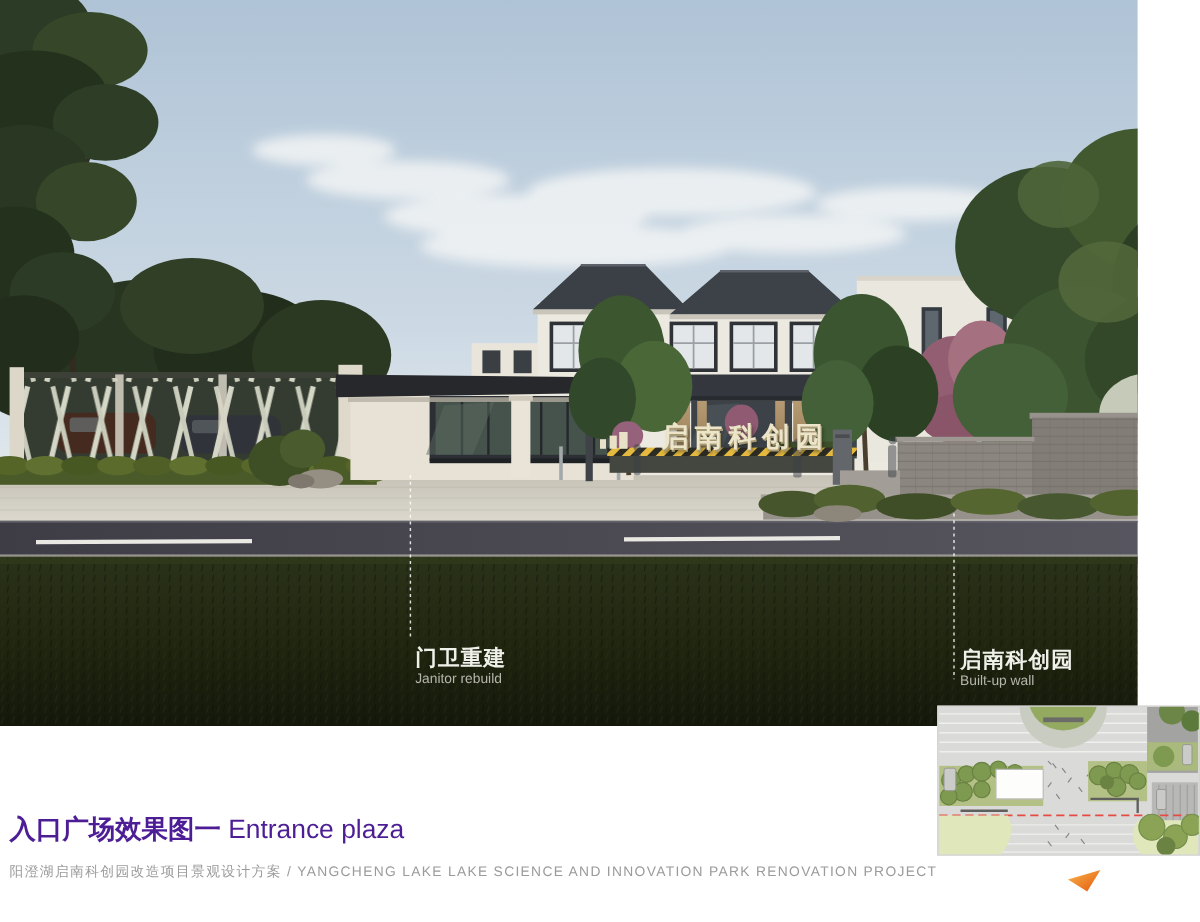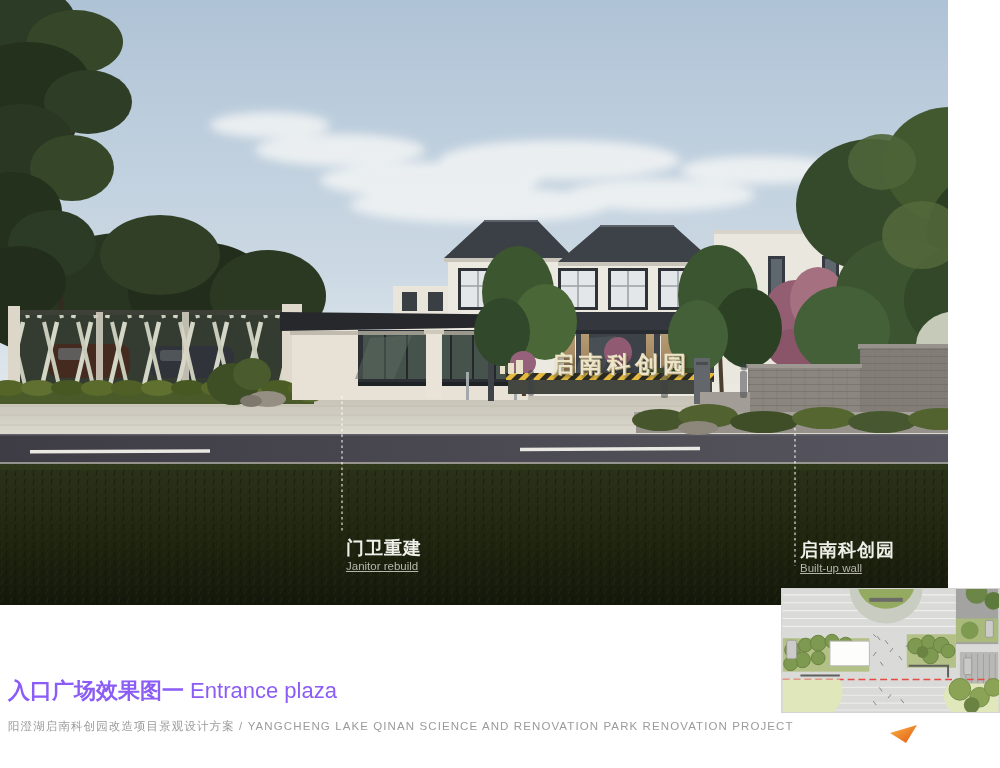--- a/index.html
+++ b/index.html
@@ -15,31 +15,31 @@
   .render svg.scene { display:block; width:1000px; height:605px; }
 
   .gate-sign {
     position:absolute; left:536px; top:349px; width:170px; text-align:center;
     font-size:23px; font-weight:bold; letter-spacing:5px; white-space:nowrap;
     color:#ede5c9; text-shadow:1px 1px 0 #a89a74, 2px 3px 3px rgba(30,30,20,.5);
   }
 
   .anno { position:absolute; line-height:1.2; }
   .anno .zh { display:block; font-size:18px; font-weight:bold; color:#f0f0ea; letter-spacing:1px; }
-  .anno .en { display:block; font-size:11.5px; color:#b6b5ab;text-decoration:underline; }
+  .anno .en { display:block; font-size:11.5px; color:#b6b5ab; }
   .anno-janitor { left:346px; top:538px; }
   .anno-wall { left:800px; top:540px; }
 
   .inset {
     position:absolute; left:781px; top:588px; width:219px; height:125px;
     border:1px solid #d4d4d2; background:#dadad8;
   }
   .inset svg { display:block; width:100%; height:100%; }
 
-  .footer-title { position:absolute; left:8px; top:676px; color:#8b5cf6; white-space:nowrap; }
+  .footer-title { position:absolute; left:8px; top:676px; color:#4c1d95; white-space:nowrap; }
   .footer-title .title-zh { font-size:22px; font-weight:bold; }
   .footer-title .title-en { font-size:22px; font-weight:normal; }
   .footer-sub {
     position:absolute; left:8px; top:719px; font-size:11.5px; color:#9b9b9b;
     letter-spacing:1.1px; white-space:nowrap;
   }
   .corner-arrow { position:absolute; left:889px; top:724px; width:30px; height:20px; }
 </style>
 </head>
 <body>
@@ -434,21 +434,21 @@
           <circle cx="200" cy="110" r="10"></circle>
           <circle cx="214" cy="100" r="9"></circle>
       </g>
       <circle cx="192" cy="118" r="8" fill="#6a8342"></circle>
     </svg>
   </div>
 
   <div class="footer-title">
     <span class="title-zh">入口广场效果图一</span><span class="title-en"> Entrance plaza</span>
   </div>
-  <div class="footer-sub">阳澄湖启南科创园改造项目景观设计方案 / YANGCHENG LAKE QINAN SCIENCE AND RENOVATION PARK RENOVATION PROJECT</div>
+  <div class="footer-sub">阳澄湖启南科创园改造项目景观设计方案 / YANGCHENG LAKE LAKE SCIENCE AND INNOVATION PARK RENOVATION PROJECT</div>
 
   <svg class="corner-arrow" viewBox="0 0 30 20">
     <defs>
       <linearGradient id="arrowg" x1="0" y1="0" x2="1" y2="1">
         <stop offset="0" stop-color="#f9b64a"></stop>
           <stop offset="1" stop-color="#e3570e"></stop>
       </linearGradient>
     </defs>
     <polygon points="1,9 28,1 17,19" fill="url(#arrowg)"></polygon>
   </svg>

